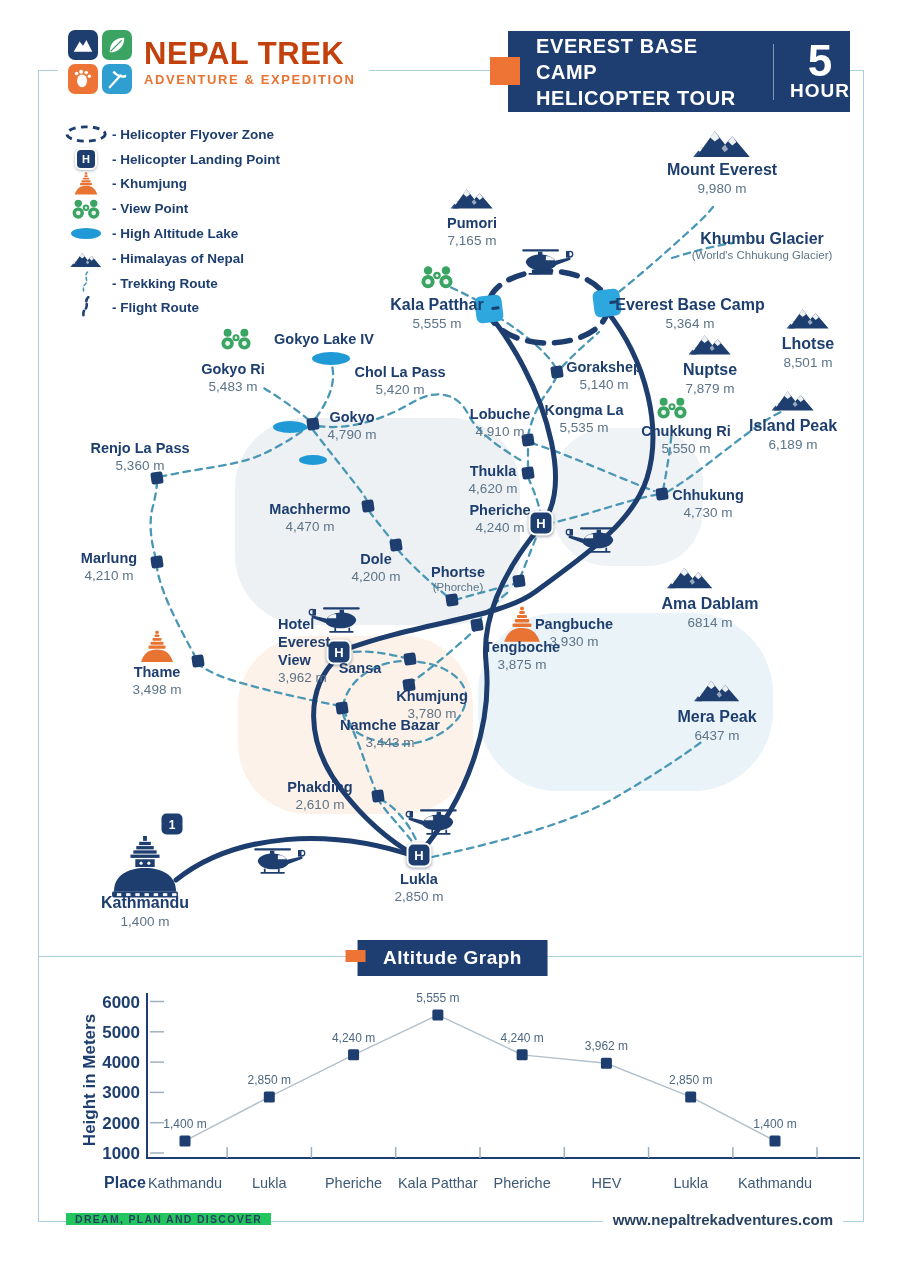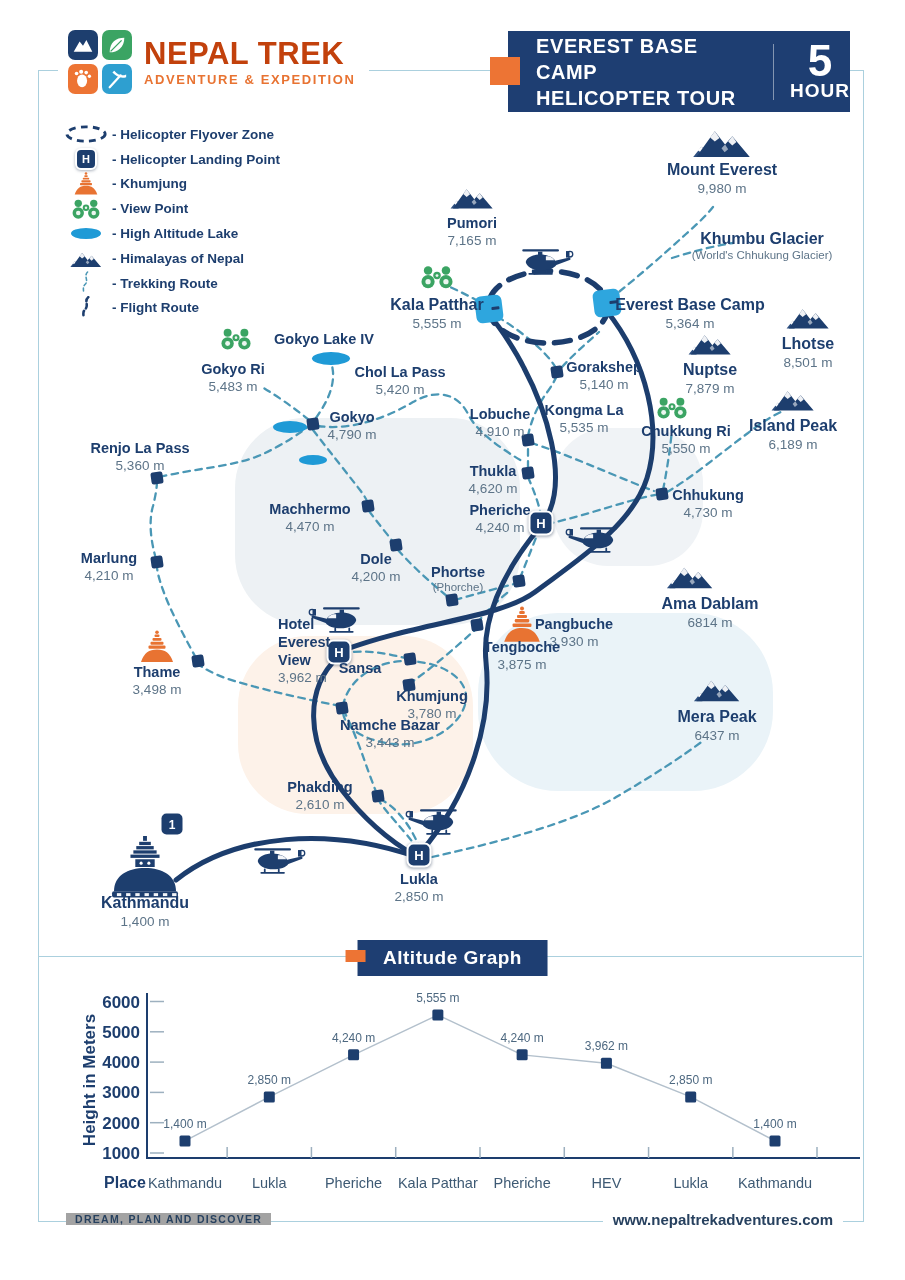--- a/index.html
+++ b/index.html
@@ -55,21 +55,21 @@
   .heli{position:absolute;line-height:0;}
   .heli.flip svg{transform:scaleX(-1);}
   
   .alt-line{position:absolute;left:38px;top:956px;width:824px;height:1px;background:#abd0de;z-index:5;}
   .alt-badge{position:absolute;left:50%;top:940px;transform:translateX(-50%);background:#1e3e72;
              color:#fff;font-size:19px;font-weight:bold;letter-spacing:.5px;padding:7px 26px;
              z-index:6;}
   .alt-accent{position:absolute;left:-12px;top:10px;width:20px;height:12px;background:#ed7434;}
   #altchart{position:absolute;left:50px;top:985px;z-index:5;}
   
-  .footer-left{position:absolute;left:66px;top:1213px;background:#a3a3a3;padding:0 9px;z-index:6;
+  .footer-left{position:absolute;left:66px;top:1213px;background:#22c55e;padding:0 9px;z-index:6;
                font-size:10.5px;font-weight:bold;letter-spacing:1.3px;color:#27415f;}
   .footer-right{position:absolute;right:62px;top:1211px;background:#fff;padding:0 10px;z-index:6;
                 font-size:15px;font-weight:bold;color:#27415f;cursor:pointer;}
 </style>
 </head>
 <body>
 
 <div class="page">
   <div class="frame"></div>
 

